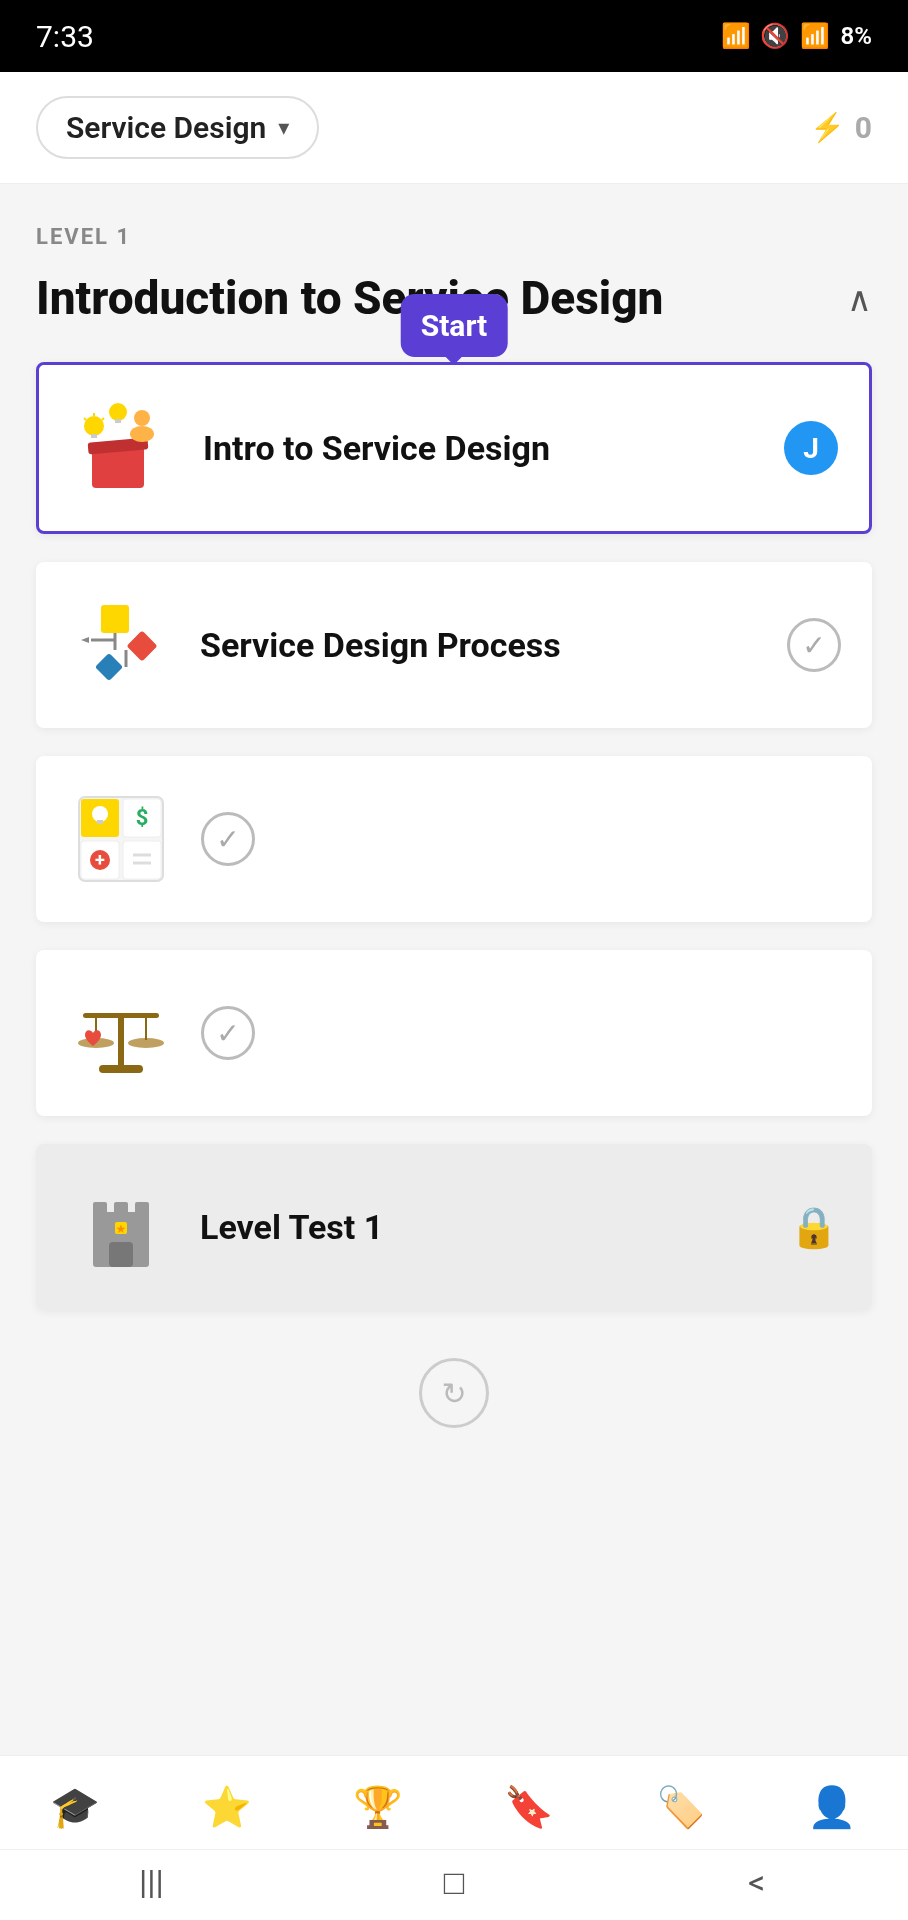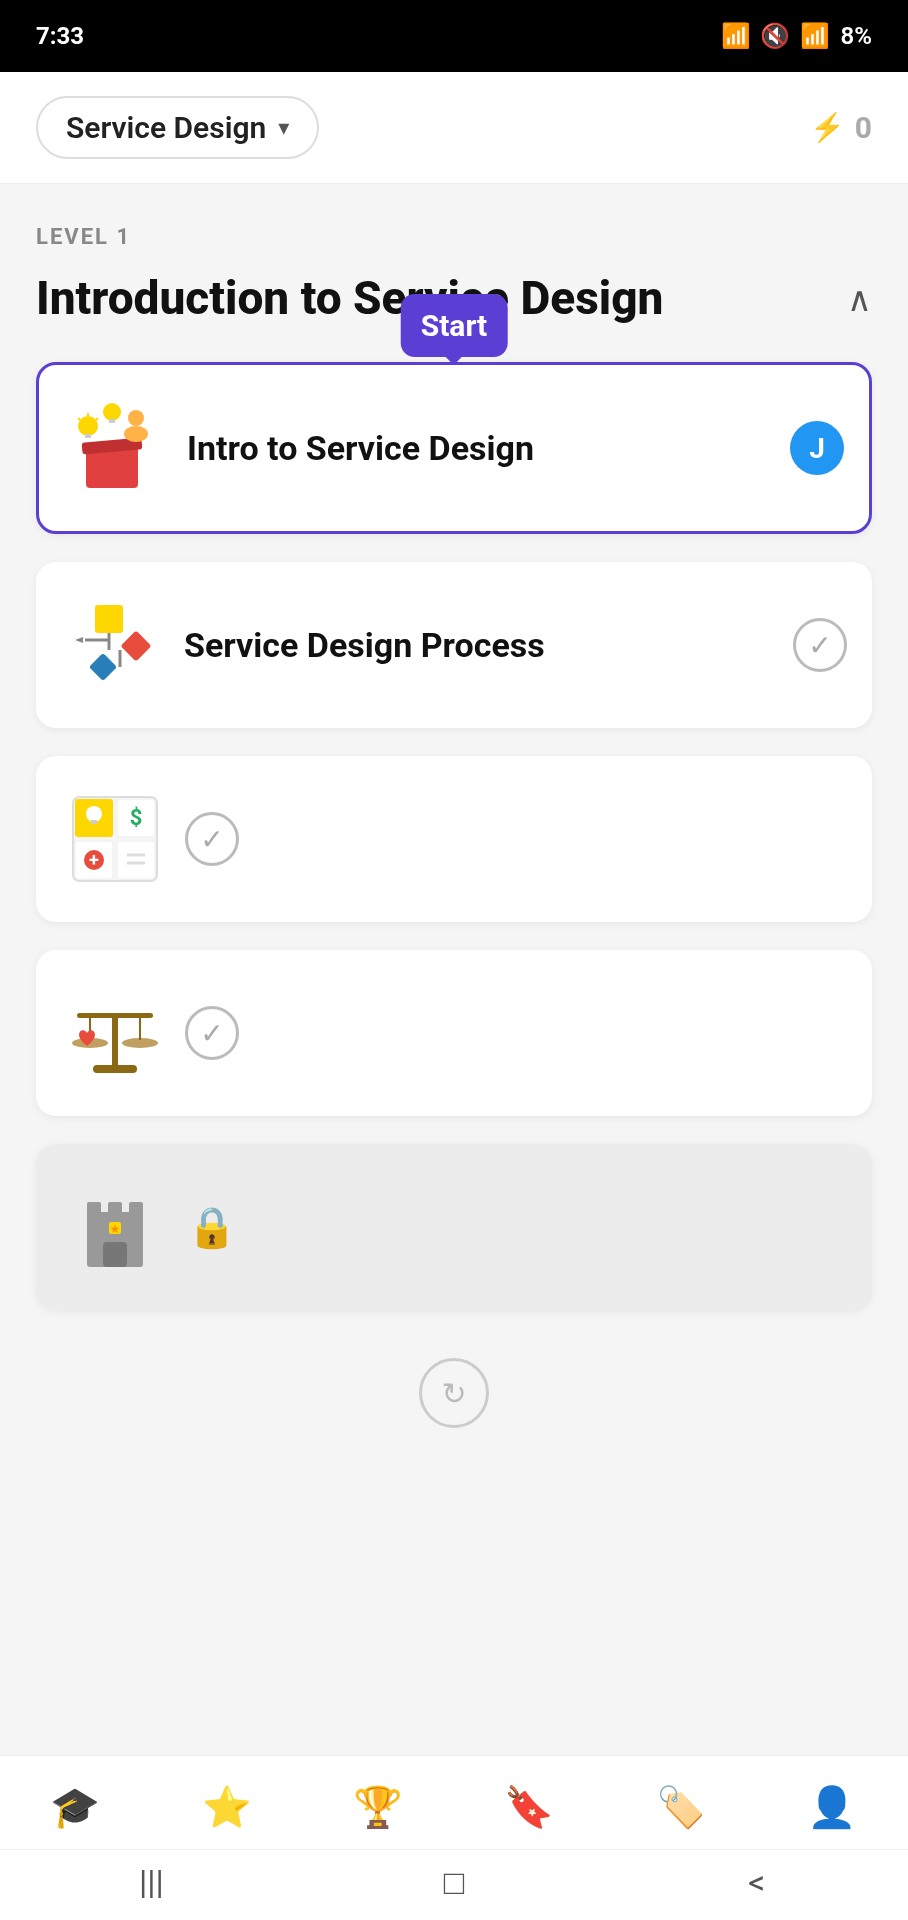--- a/index.html
+++ b/index.html
@@ -18,21 +18,21 @@
       background: #000;
       color: #fff;
       height: 72px;
       display: flex;
       align-items: center;
       justify-content: space-between;
       padding: 0 36px;
       font-size: 28px;
       font-weight: 600;
     }
-    .status-bar .time { font-size: 24px; font-weight: 700; }
+    .status-bar .time { font-size: 30px; font-weight: 400; }
     .status-bar .status-icons { display: flex; align-items: center; gap: 10px; font-size: 24px; }
 
     
     .header {
       background: #fff;
       padding: 24px 36px;
       display: flex;
       align-items: center;
       justify-content: space-between;
       border-bottom: 1px solid #eee;
@@ -114,25 +114,25 @@
       bottom: -18px;
       left: 50%;
       transform: translateX(-50%);
       border: 10px solid transparent;
       border-top-color: #5b3fd4;
     }
 
     
     .lesson-card {
       background: #fff;
-      border-radius: 20px;
-      padding: 28px 24px;
-      display: flex;
-      align-items: center;
-      gap: 14px;
+      border-radius: 8px;
+      padding: 28px 30px;
+      display: flex;
+      align-items: center;
+      gap: 24px;
       margin-bottom: 28px;
       box-shadow: 0 2px 8px rgba(0,0,0,0.06);
       cursor: pointer;
       position: relative;
     }
     .lesson-card.active {
       border: 3px solid #5b3fd4;
     }
     .lesson-card.locked {
       background: #ececec;
@@ -406,20 +406,21 @@
         <rect x="43" y="25" width="14" height="14" rx="2" fill="#999"></rect>
         <rect x="64" y="25" width="14" height="14" rx="2" fill="#999"></rect>
 
         <rect x="38" y="65" width="24" height="25" rx="4" fill="#777"></rect>
 
         <rect x="44" y="45" width="12" height="12" rx="2" fill="#FFD700"></rect>
 
         <text x="50" y="56" font-size="12" fill="#FF8C00" text-anchor="middle">★</text>
       </svg>
     </div>
+    <div class="lesson-title">Level Test 1</div>
     <div class="lesson-status">
       <span class="status-lock">🔒</span>
     </div>
   </div>
 
   <div class="bottom-hint">
     <div class="bottom-icon-circle">↻</div>
   </div>
 </div>
 

